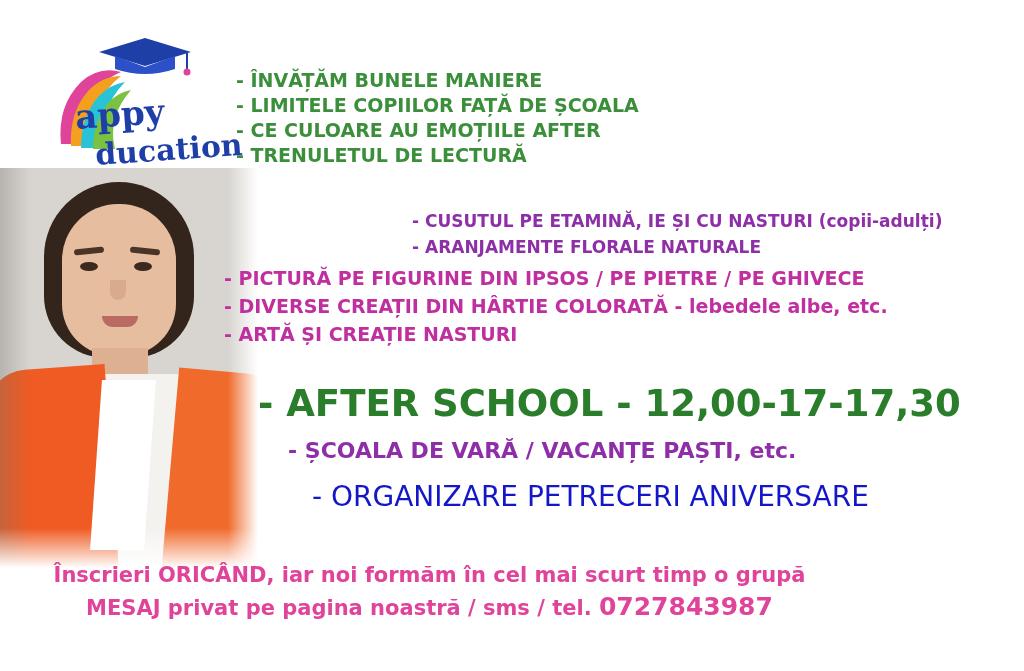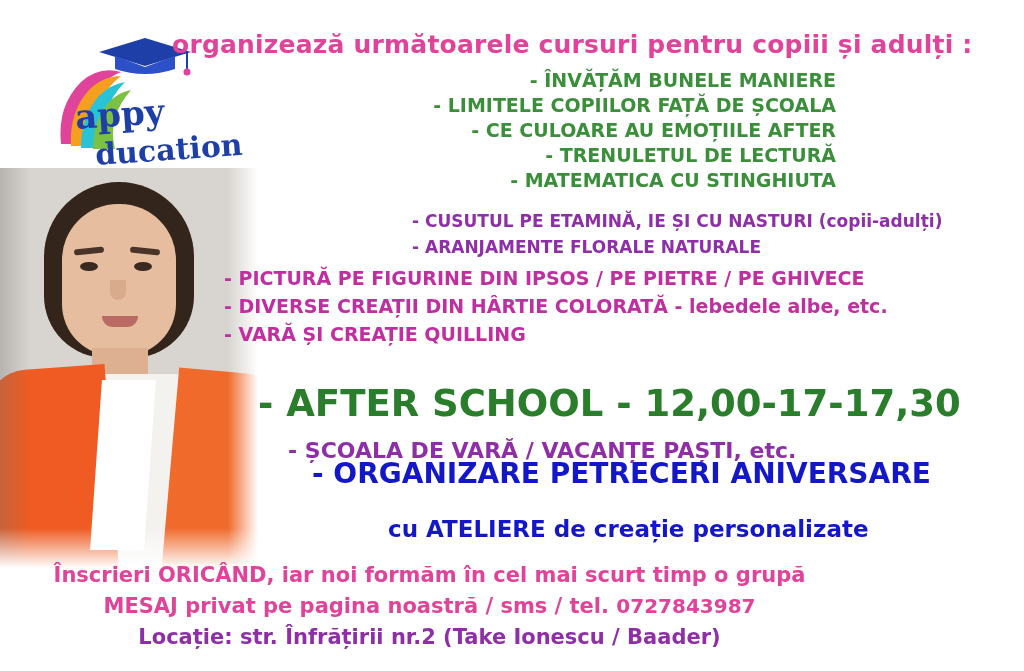--- a/index.html
+++ b/index.html
@@ -233,21 +233,20 @@
     color: #e0439a;
     letter-spacing: 0.2px;
     white-space: nowrap;
   }
 
   .list-a {
     position: absolute;
     left: 236px;
     top: 68px;
     width: 600px;
-    text-align: right;
   }
   .list-a .li {
     font-family: "DejaVu Sans", sans-serif;
     font-weight: bold;
     font-size: 19px;
     color: #3b8f3b;
     line-height: 25px;
     white-space: nowrap;
   }
 
@@ -297,23 +296,23 @@
     top: 438px;
     font-family: "DejaVu Sans", sans-serif;
     font-weight: bold;
     font-size: 22px;
     color: #8e2fa8;
     white-space: nowrap;
   }
   .big-line-3 {
     position: absolute;
     left: 312px;
-    top: 457px;
-    font-family: "DejaVu Sans", sans-serif;
-    font-weight: bold;
+    top: 480px;
+    font-family: "DejaVu Sans", sans-serif;
+    font-weight: normal;
     font-size: 28px;
     color: #1417c8;
     white-space: nowrap;
   }
   .big-line-4 {
     position: absolute;
     left: 388px;
     top: 516px;
     font-family: "DejaVu Sans", sans-serif;
     font-weight: bold;
@@ -339,21 +338,21 @@
   }
   .footer .f2 {
     font-family: "DejaVu Sans", sans-serif;
     font-weight: bold;
     font-size: 21px;
     color: #e0439a;
     line-height: 31px;
     white-space: nowrap;
   }
   .footer .f2 .phone {
-    font-size: 20px;
+    font-size: 25px;
     color: #e0439a;
   }
   .footer .f3 {
     font-family: "DejaVu Sans", sans-serif;
     font-weight: bold;
     font-size: 21px;
     color: #8e2fa8;
     line-height: 31px;
     white-space: nowrap;
   }
@@ -395,45 +394,41 @@
     <div class="neck"></div>
     <div class="blouse"></div>
     <div class="jacket-l"></div>
     <div class="jacket-r"></div>
     <div class="lapel"></div>
     <div class="shadow-left"></div>
     <div class="fade-right"></div>
     <div class="fade-bottom"></div>
   </div>
 
-  <div class="headline">organizează următoarele cursuri pentru copiii și adulți :</div>
 
   <div class="list-a">
     <div class="li">-  ÎNVĂȚĂM BUNELE MANIERE</div>
     <div class="li">-  LIMITELE COPIILOR FAȚĂ DE ȘCOALA</div>
     <div class="li">-  CE CULOARE AU EMOȚIILE AFTER</div>
     <div class="li">-  TRENULETUL DE LECTURĂ</div>
-    <div class="li">-  MATEMATICA CU STINGHIUTA</div>
   </div>
 
   <div class="list-b">
     <div class="li">-  CUSUTUL PE ETAMINĂ, IE ȘI CU NASTURI (copii-adulți)</div>
     <div class="li">-  ARANJAMENTE FLORALE NATURALE</div>
   </div>
 
   <div class="list-c">
     <div class="li">-  PICTURĂ PE FIGURINE DIN IPSOS / PE PIETRE / PE GHIVECE</div>
     <div class="li">-  DIVERSE CREAȚII DIN HÂRTIE COLORATĂ - lebedele albe, etc.</div>
-    <div class="li">-  VARĂ ȘI CREAȚIE QUILLING</div>
+    <div class="li">-  ARTĂ ȘI CREAȚIE NASTURI</div>
   </div>
 
   <div class="big-line-1">-  AFTER SCHOOL - 12,00-17-17,30</div>
   <div class="big-line-2">-  ȘCOALA DE VARĂ / VACANȚE PAȘTI, etc.</div>
   <div class="big-line-3">-  ORGANIZARE PETRECERI ANIVERSARE</div>
-  <div class="big-line-4">cu ATELIERE de creație personalizate</div>
 
   <div class="footer">
     <div class="f1">Înscrieri ORICÂND, iar noi formăm în cel mai scurt timp o grupă</div>
     <div class="f2"><span>MESAJ privat pe pagina noastră / sms / tel. </span><span class="phone">0727843987</span></div>
-    <div class="f3">Locație: str. Înfrățirii nr.2  (Take Ionescu / Baader)</div>
   </div>
 
 </div>
 
 </body></html>

